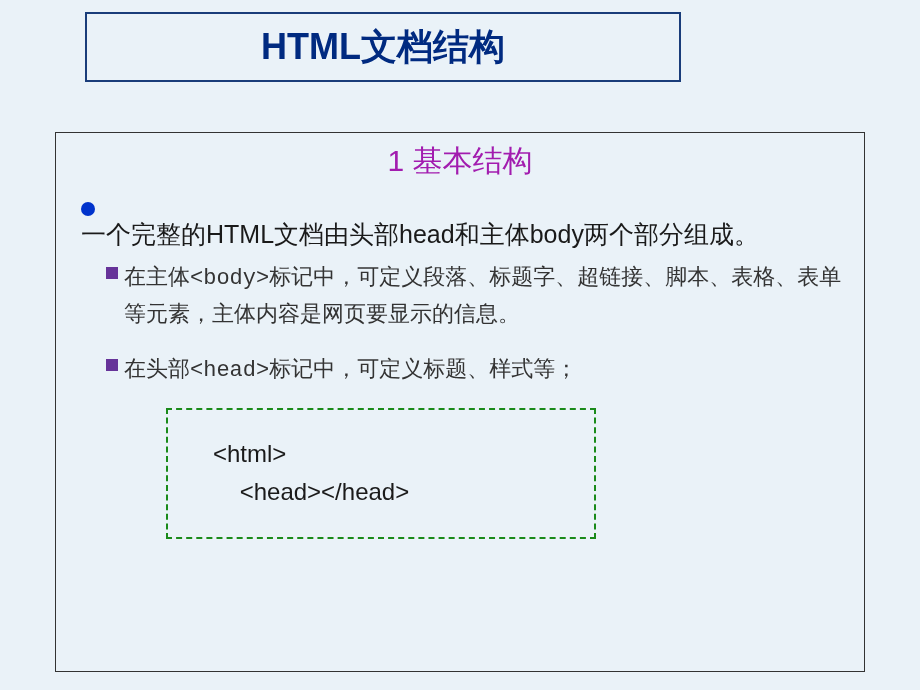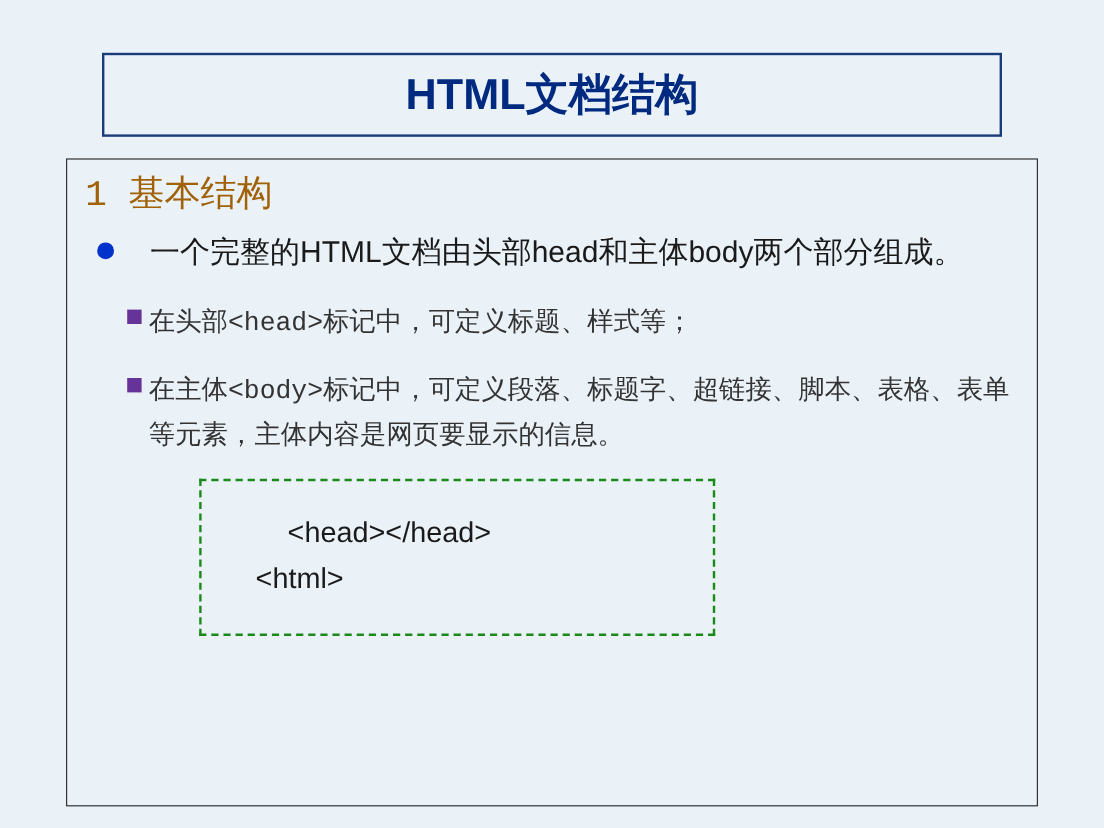--- a/index.html
+++ b/index.html
@@ -11,55 +11,56 @@
       width: 920px;
       height: 690px;
       background: #eaf2f8;
       font-family: "Microsoft YaHei", SimSun, sans-serif;
       position: relative;
     }
     .title-box {
       position: absolute;
       top: 12px;
       left: 85px;
-      width: 750px;
+      width: 596px;
       height: 70px;
       border: 2px solid #1a3d7a;
       display: flex;
       align-items: center;
       justify-content: center;
-      margin-top: 32px;
     }
     .title-text {
       color: #002a80;
       font-size: 36px;
       font-weight: bold;
       font-family: "SimHei", "Microsoft YaHei", sans-serif;
     }
     .content-box {
       position: absolute;
       top: 132px;
       left: 55px;
       width: 810px;
       height: 540px;
       border: 1px solid #333;
       padding: 8px 15px;
     }
     .section-heading {
       font-size: 30px;
-      color: #a16207;
+      color: #a21caf;
       font-weight: normal;
       margin-bottom: 10px;
-      font-family: Liberation Mono, monospace;
+      font-family: Liberation Sans, sans-serif;
+      text-align: center;
     }
     .bullet-line {
       display: flex;
       align-items: flex-start;
-      margin-bottom: 20px;
+      margin-bottom: 5px;
       margin-left: 10px;
+      flex-direction: column;
     }
     .bullet-dot {
       width: 14px;
       height: 14px;
       border-radius: 50%;
       background: #0033cc;
       margin-right: 30px;
       margin-top: 10px;
       flex-shrink: 0;
     }
@@ -118,28 +119,28 @@
   <div class="section-heading">1 基本结构</div>
 
   <div class="bullet-line">
     <div class="bullet-dot"></div>
     <div class="bullet-text">一个完整的HTML文档由头部head和主体body两个部分组成。</div>
   </div>
 
   <div class="sub-line">
     <div class="sub-square"></div>
     <div class="sub-text">
-      <span>在头部</span><span class="mono">&lt;head&gt;</span><span>标记中，可定义标题、样式等；</span>
+      <span>在主体</span><span class="mono">&lt;body&gt;</span><span>标记中，可定义段落、标题字、超链接、脚本、表格、表单等元素，主体内容是网页要显示的信息。</span>
     </div>
   </div>
 
   <div class="sub-line">
     <div class="sub-square"></div>
     <div class="sub-text">
-      <span>在主体</span><span class="mono">&lt;body&gt;</span><span>标记中，可定义段落、标题字、超链接、脚本、表格、表单等元素，主体内容是网页要显示的信息。</span>
+      <span>在头部</span><span class="mono">&lt;head&gt;</span><span>标记中，可定义标题、样式等；</span>
     </div>
   </div>
 
   <div class="code-box">
+    <div class="code-line">&lt;html&gt;</div>
     <div class="code-line">    &lt;head&gt;&lt;/head&gt;</div>
-    <div class="code-line">&lt;html&gt;</div>
   </div>
 </div>
 
 </body></html>

